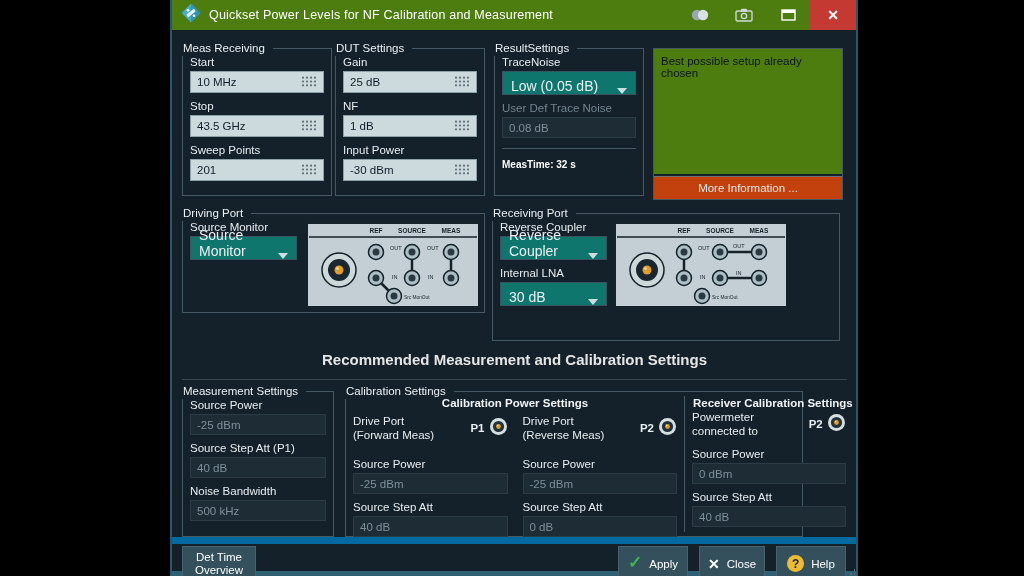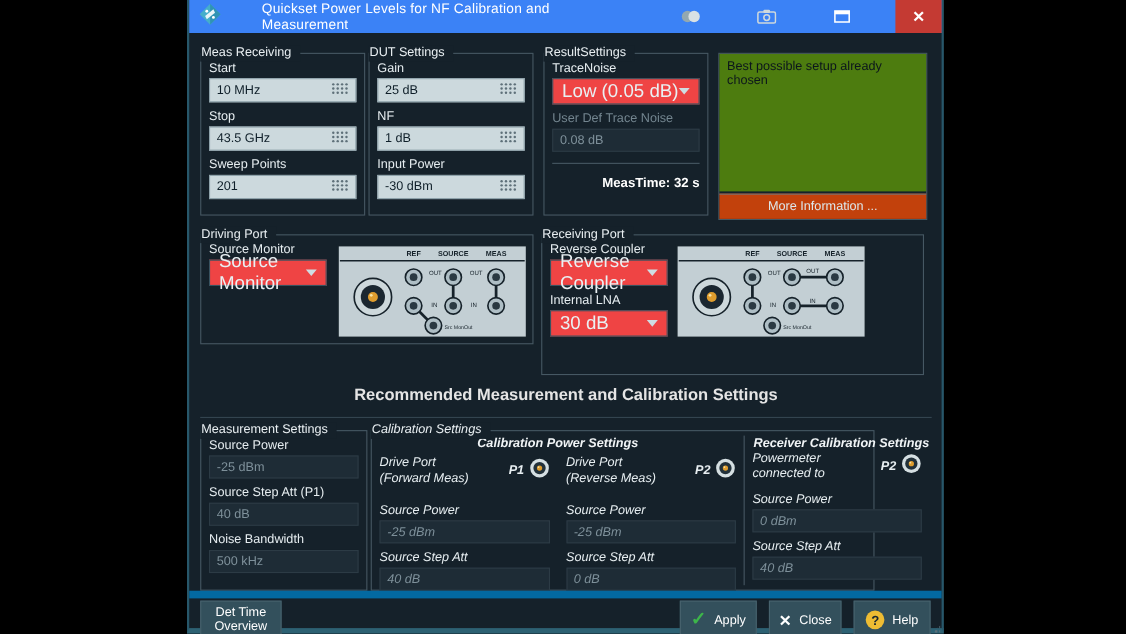--- a/index.html
+++ b/index.html
@@ -2,45 +2,45 @@
 <html><head>
 <meta charset="utf-8">
 <style>
   * { box-sizing: border-box; margin: 0; padding: 0; }
   html,body { width:1024px; height:576px; background:#000; overflow:hidden;
     font-family:"Liberation Sans", sans-serif; }
   .dialog { position:absolute; left:170px; top:0; width:688px; height:576px;
     background:#15212a; border-left:2px solid #27576a; border-right:2px solid #27576a;
     border-bottom:5px solid #2d6173; display:flex; flex-direction:column; }
   
-  .titlebar { height:30px; flex:0 0 30px; background:#3b82f6; display:flex; align-items:center;gap:29px; }
+  .titlebar { height:30px; flex:0 0 30px; background:#4d7c0f; display:flex; align-items:center; }
   .tb-logo { margin:0 8px 0 9px; flex:0 0 auto; }
   .tb-title { color:#ffffff; font-size:12.5px; letter-spacing:.2px; }
   .tb-spacer { flex:1; }
   .tb-btn { width:44px; height:30px; display:flex; align-items:center; justify-content:center; cursor:pointer; }
   .tb-close { width:46px; background:#c43a33; color:#fff; font-size:14px; font-weight:bold; }
   
   .body { flex:1; padding:9px 9px 0 10px; display:flex; flex-direction:column; position:relative; }
   .row { display:flex; }
   .group { position:relative; border:1px solid #465863; margin-top:9px; background:#15212a; }
   .glabel { position:absolute; top:-8px; left:-1px; background:#15212a; padding:0 8px 0 1px;
     color:#e9eff2; font-size:11.5px; white-space:nowrap; line-height:15px; }
   .flabel { color:#e6edf0; font-size:11.5px; margin:7px 7px 3px 7px; white-space:nowrap; }
   .flabel.dis { color:#73858f; }
   .field { margin:0 7px; height:22px; background:#ccd9dd; border:1px solid #8ea2aa;
     display:flex; align-items:center; padding:0 6px; color:#0f1f29; font-size:11.5px; }
   .field .kp { margin-left:auto; }
   .ro { margin:0 7px; height:21px; background:#1e2c36; border:1px solid #2c3b45;
     display:flex; align-items:center; padding:0 6px; color:#7e909a; font-size:11.5px; }
-  .dropdown { margin:0 7px; height:24px; background:#ef4444; border:1px solid #38525f;
-    display:flex; align-items:center; padding:0 8px; color:#e9f0f3; font-size:17px; cursor:pointer; }
+  .dropdown { margin:0 7px; height:24px; background:#0f766e; border:1px solid #38525f;
+    display:flex; align-items:flex-end; padding:0 8px; color:#e9f0f3; font-size:14px; cursor:pointer; }
   .caret { margin-left:auto; width:0; height:0; border-left:5px solid transparent;
     border-right:5px solid transparent; border-top:6px solid #cfdde2; }
   .sepline { border-top:1px solid #465863; margin:10px 7px 0 7px; }
-  .meastime { color:#ffffff; font-size:12px; font-weight:bold; margin:10px 7px;text-align:right; }
+  .meastime { color:#ffffff; font-size:10px; font-weight:bold; margin:10px 7px; }
   
   .infopanel { border:1px solid #465863; margin-top:9px; display:flex; flex-direction:column; }
   .info-msg { flex:1; background:#4d7c0f; color:#0c161c; font-size:11.5px; padding:6px 7px; }
   .info-btn { height:23px; margin-top:2px; background:#c2410c; border-top:1px solid #737373;
     color:#dde8ec; font-size:11.5px; display:flex; align-items:center; justify-content:center; cursor:pointer; }
   
   .portgrp { display:flex; }
   .pleft { width:121px; flex:0 0 121px; }
   .diagram { margin:8px 4px 0 0; }
   
@@ -394,21 +394,21 @@
         <div class="flabel">Source Step Att (P1)</div>
         <div class="ro">
             <span>40 dB</span>
           </div>
         <div class="flabel">Noise Bandwidth</div>
         <div class="ro">
             <span>500 kHz</span>
           </div>
       </div>
 
-      <div class="group" style="width:458px; height:146px; margin-left:3px;font-style:italic;">
+      <div class="group" style="width:458px; height:146px; margin-left:11px;">
         <span class="glabel">Calibration Settings</span>
         <div class="cal-grid">
           <div class="cal-left">
             <div class="cal-header">Calibration Power Settings</div>
             <div class="cal-cols">
               <div class="cal-col">
                 <div class="portrow">
                   <span class="plines">
                     <span>Drive Port</span><br>
                     <span>(Forward Meas)</span>

